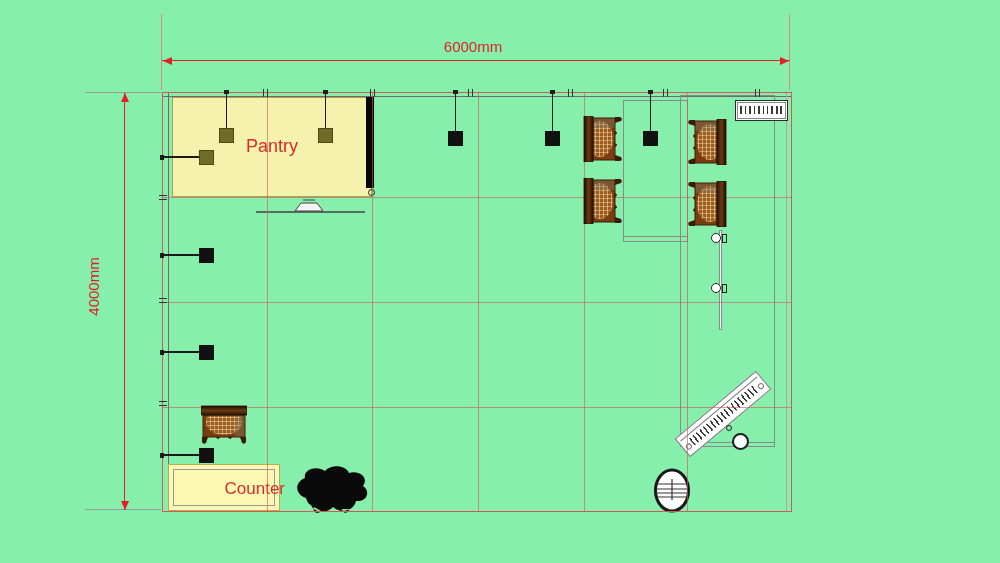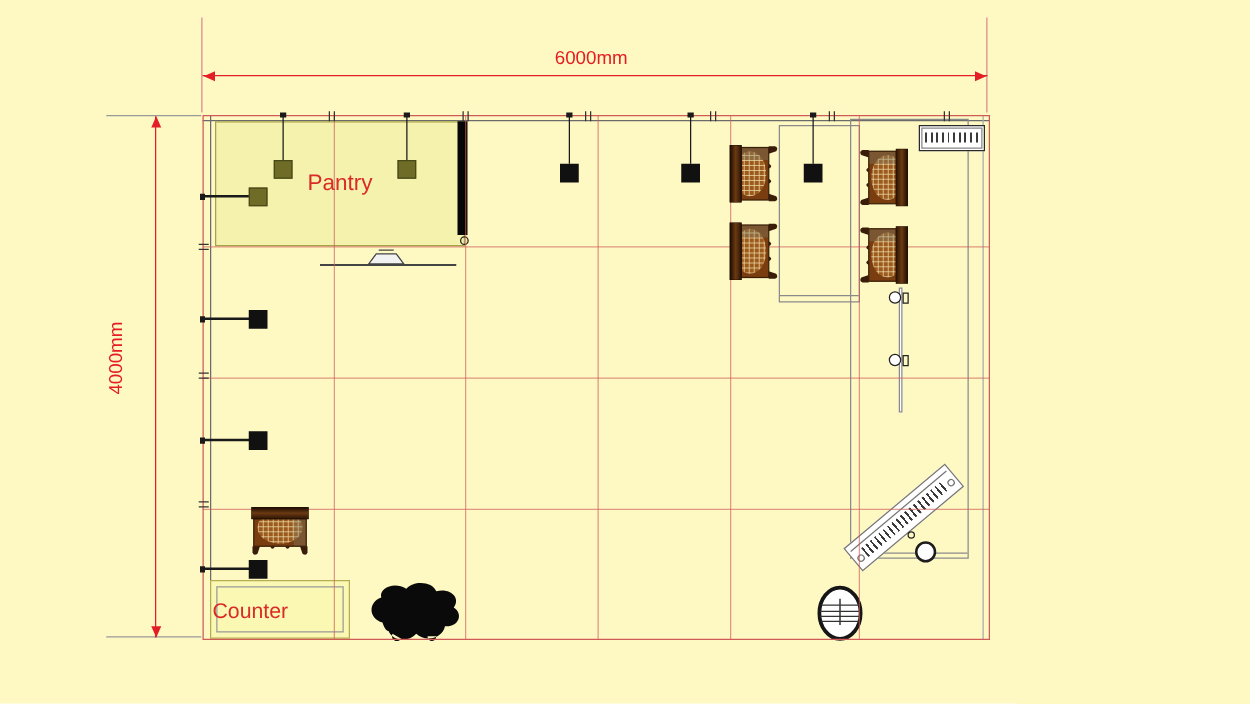--- a/index.html
+++ b/index.html
@@ -1,16 +1,16 @@
 <!DOCTYPE html>
 <html style="--dim-red: #e31e24; --grid-red: #cf5a58; --label-red: #d92b28; --pantry-fill: #f5f2ae; --pantry-border: #a8a24a; --counter-fill: #fbf8b4; --counter-border: #b5ae52; --wall-grey: #6b6b6b; --furn-grey: #8a8a8a;"><head>
 <meta charset="utf-8">
 <style>
   html,body{margin:0;padding:0;background:#ffffff;}
-  #stage{position:relative;width:1000px;height:563px;background:#fef9c3;overflow:hidden;
+  #stage{position:relative;width:1000px;height:563px;background:#86efac;overflow:hidden;
          font-family:"Liberation Sans", sans-serif;}
   .abs{position:absolute;}
   .redtext{color:var(--dim-red);}
   
   .arr{width:0;height:0;}
   .arr.left {border-top:4px solid transparent;border-bottom:4px solid transparent;border-right:9px solid var(--dim-red);}
   .arr.right{border-top:4px solid transparent;border-bottom:4px solid transparent;border-left:9px solid var(--dim-red);}
   .arr.up   {border-left:4px solid transparent;border-right:4px solid transparent;border-bottom:9px solid var(--dim-red);}
   .arr.down {border-left:4px solid transparent;border-right:4px solid transparent;border-top:9px solid var(--dim-red);}
   .gridline{background:var(--grid-red);opacity:.62;}
@@ -80,21 +80,21 @@
     <line x1="4" y1="16" x2="34" y2="16" stroke="#333" stroke-width="1"></line>
     <line x1="3" y1="21" x2="35" y2="21" stroke="#333" stroke-width="1"></line>
     <line x1="3" y1="25" x2="35" y2="25" stroke="#333" stroke-width="1"></line>
     <line x1="4" y1="29" x2="34" y2="29" stroke="#333" stroke-width="1"></line>
     <line x1="19" y1="11" x2="19" y2="32" stroke="#333" stroke-width="1.2"></line>
   </svg>
 
   <div class="abs" style="left:168px;top:464px;width:112px;height:47px;background:var(--counter-fill);border:1px solid var(--counter-border);box-sizing:border-box;">
     <div class="abs" style="left:4px;top:4px;right:4px;bottom:4px;border:1px solid #999;"></div>
   </div>
-  <div class="abs redtext lbl" style="left:170px;top:479px;width:125px;text-align:left;font-size:17px;font-weight:normal;color:var(--label-red);">Counter</div>
+  <div class="abs redtext lbl" style="left:160px;top:479px;width:125px;text-align:right;font-size:17px;font-weight:normal;color:var(--label-red);">Counter</div>
 
   <svg class="abs" style="left:290px;top:464px;" width="82" height="52" viewBox="0 0 82 52">
     <path d="M16,34 C5,31 4,18 15,14 C13,6 26,1 35,7 C41,0 56,1 59,9 C70,6 79,14 73,22 C81,27 77,38 66,37 C64,47 50,50 43,43 C37,50 24,49 21,41 C18,40 17,37 16,34 Z
              M24,43 c-2,5 4,8 7,4 z M52,45 c0,5 7,5 7,0 z" fill="#0a0a0a"></path>
   </svg>
 
 
   <svg width="0" height="0" style="position:absolute">
     <defs>
       <pattern id="weavePat" width="4" height="4" patternUnits="userSpaceOnUse">

